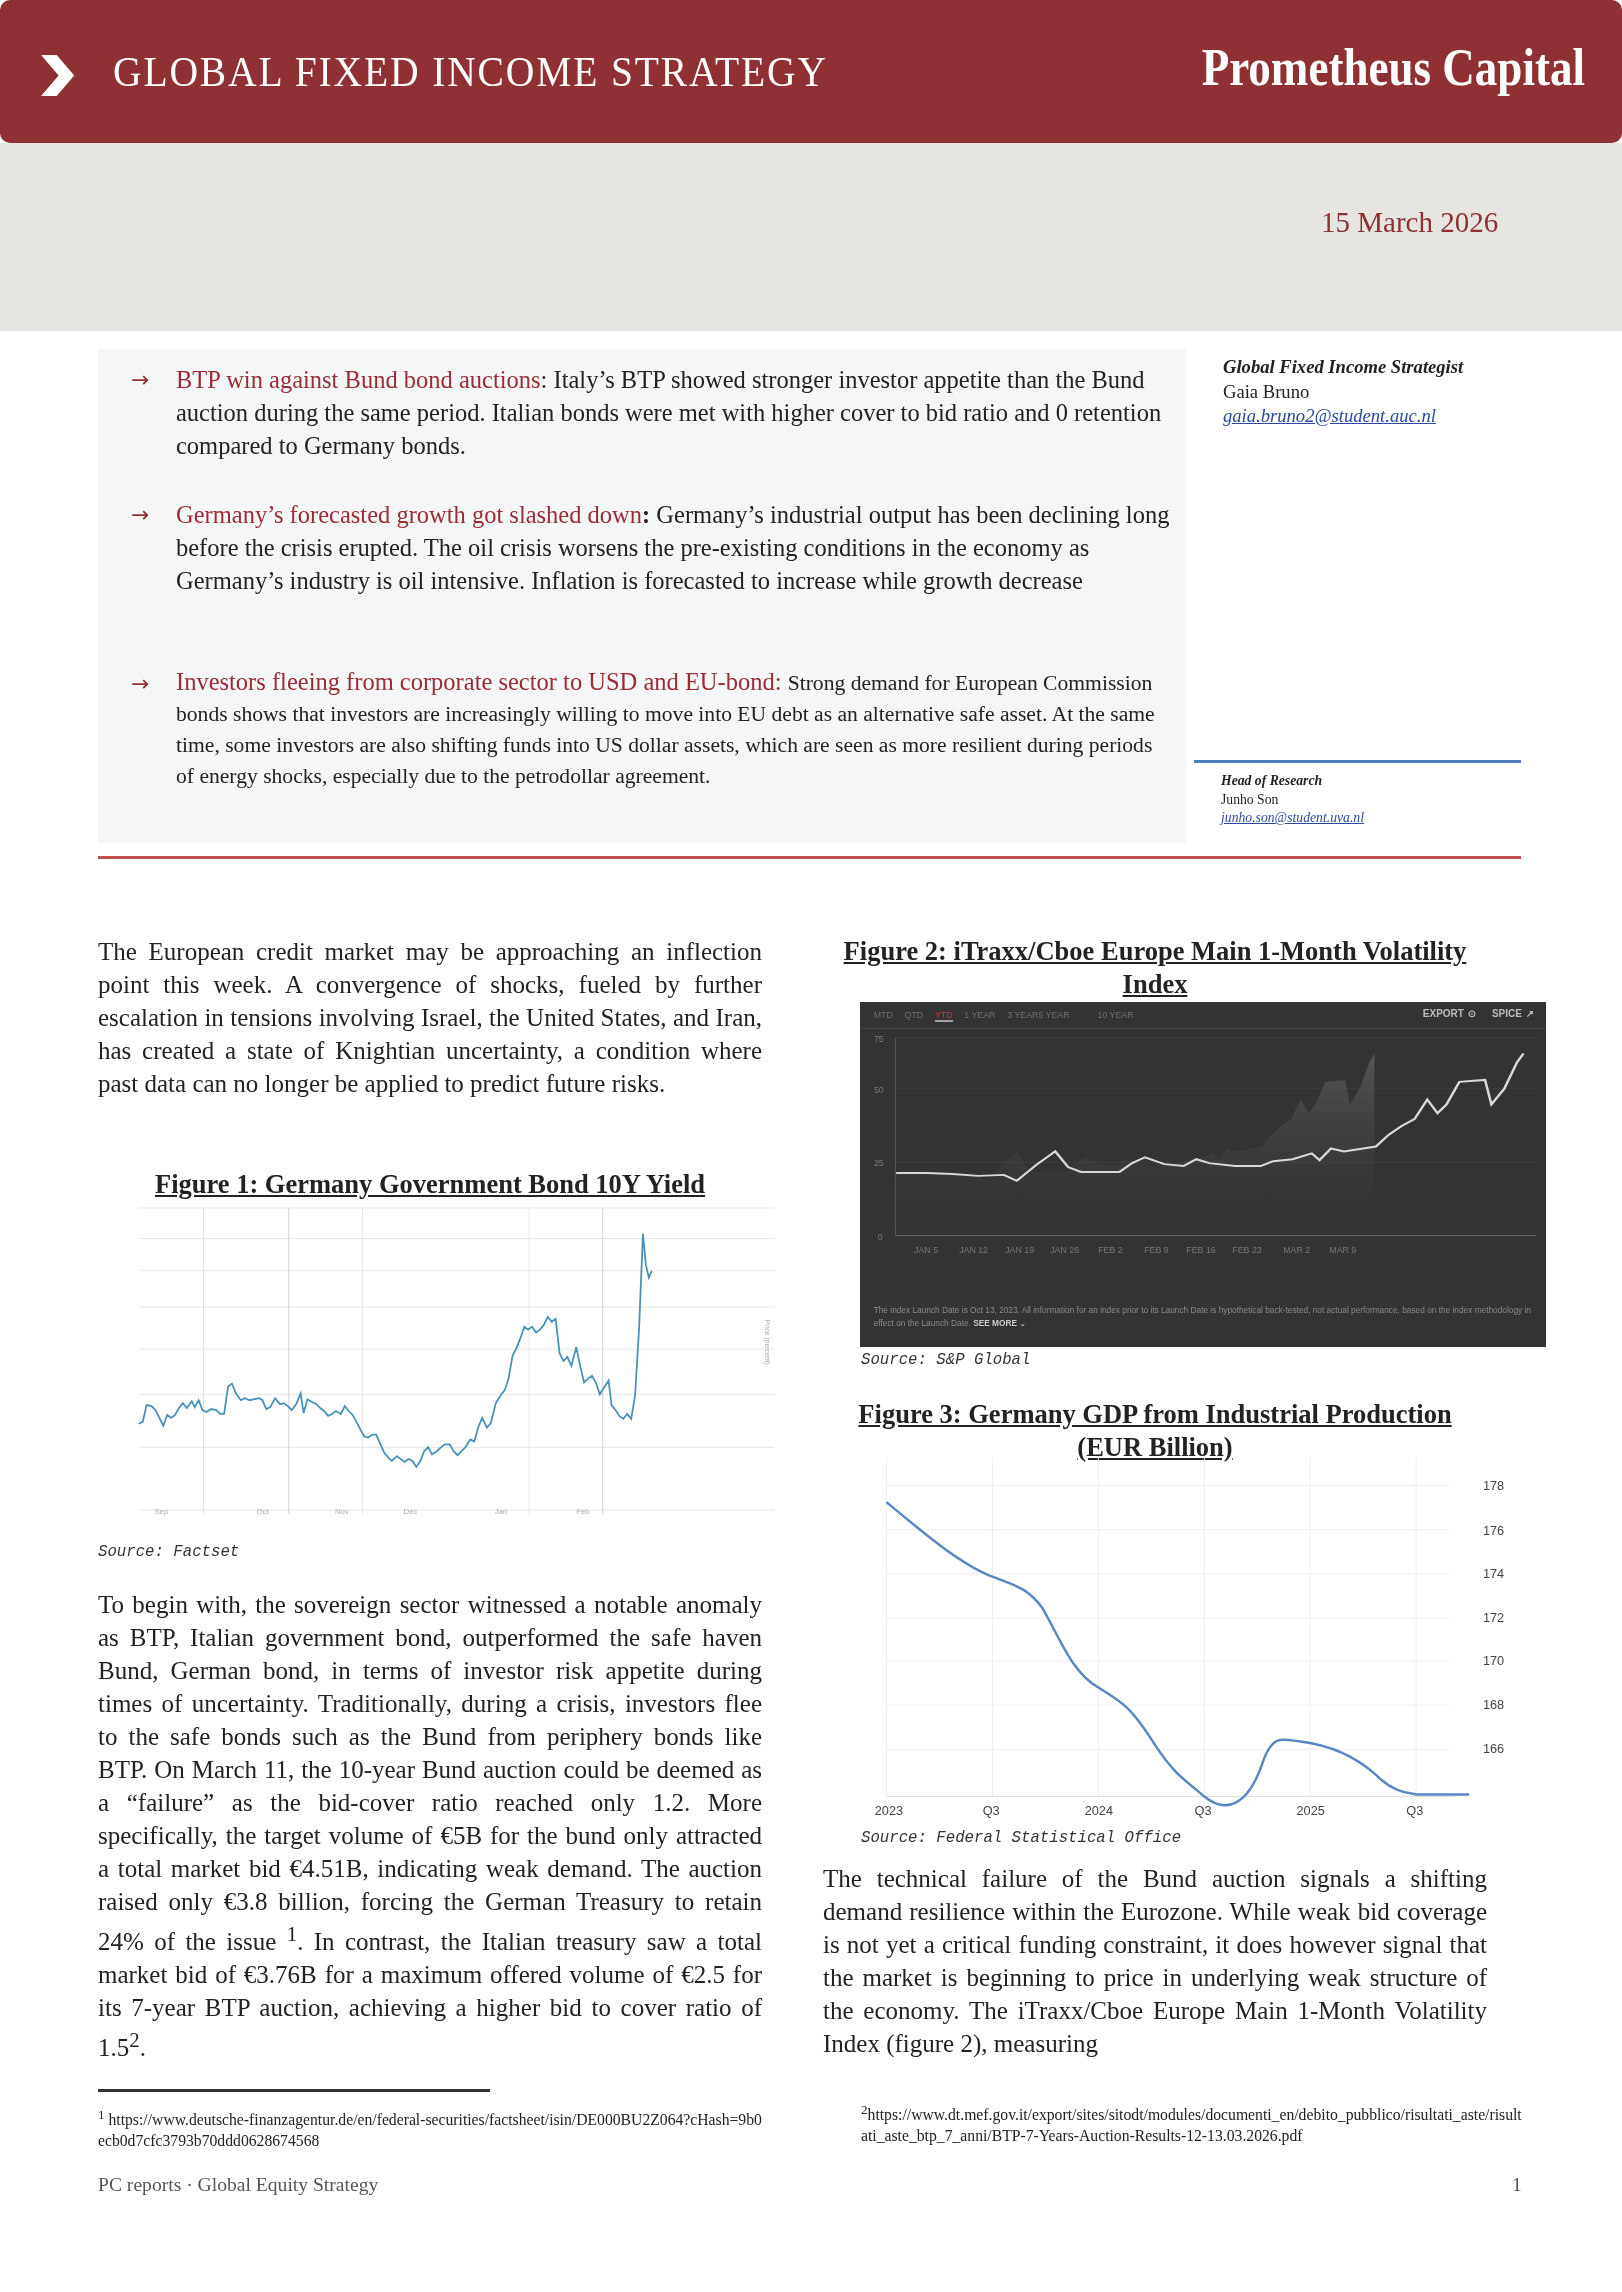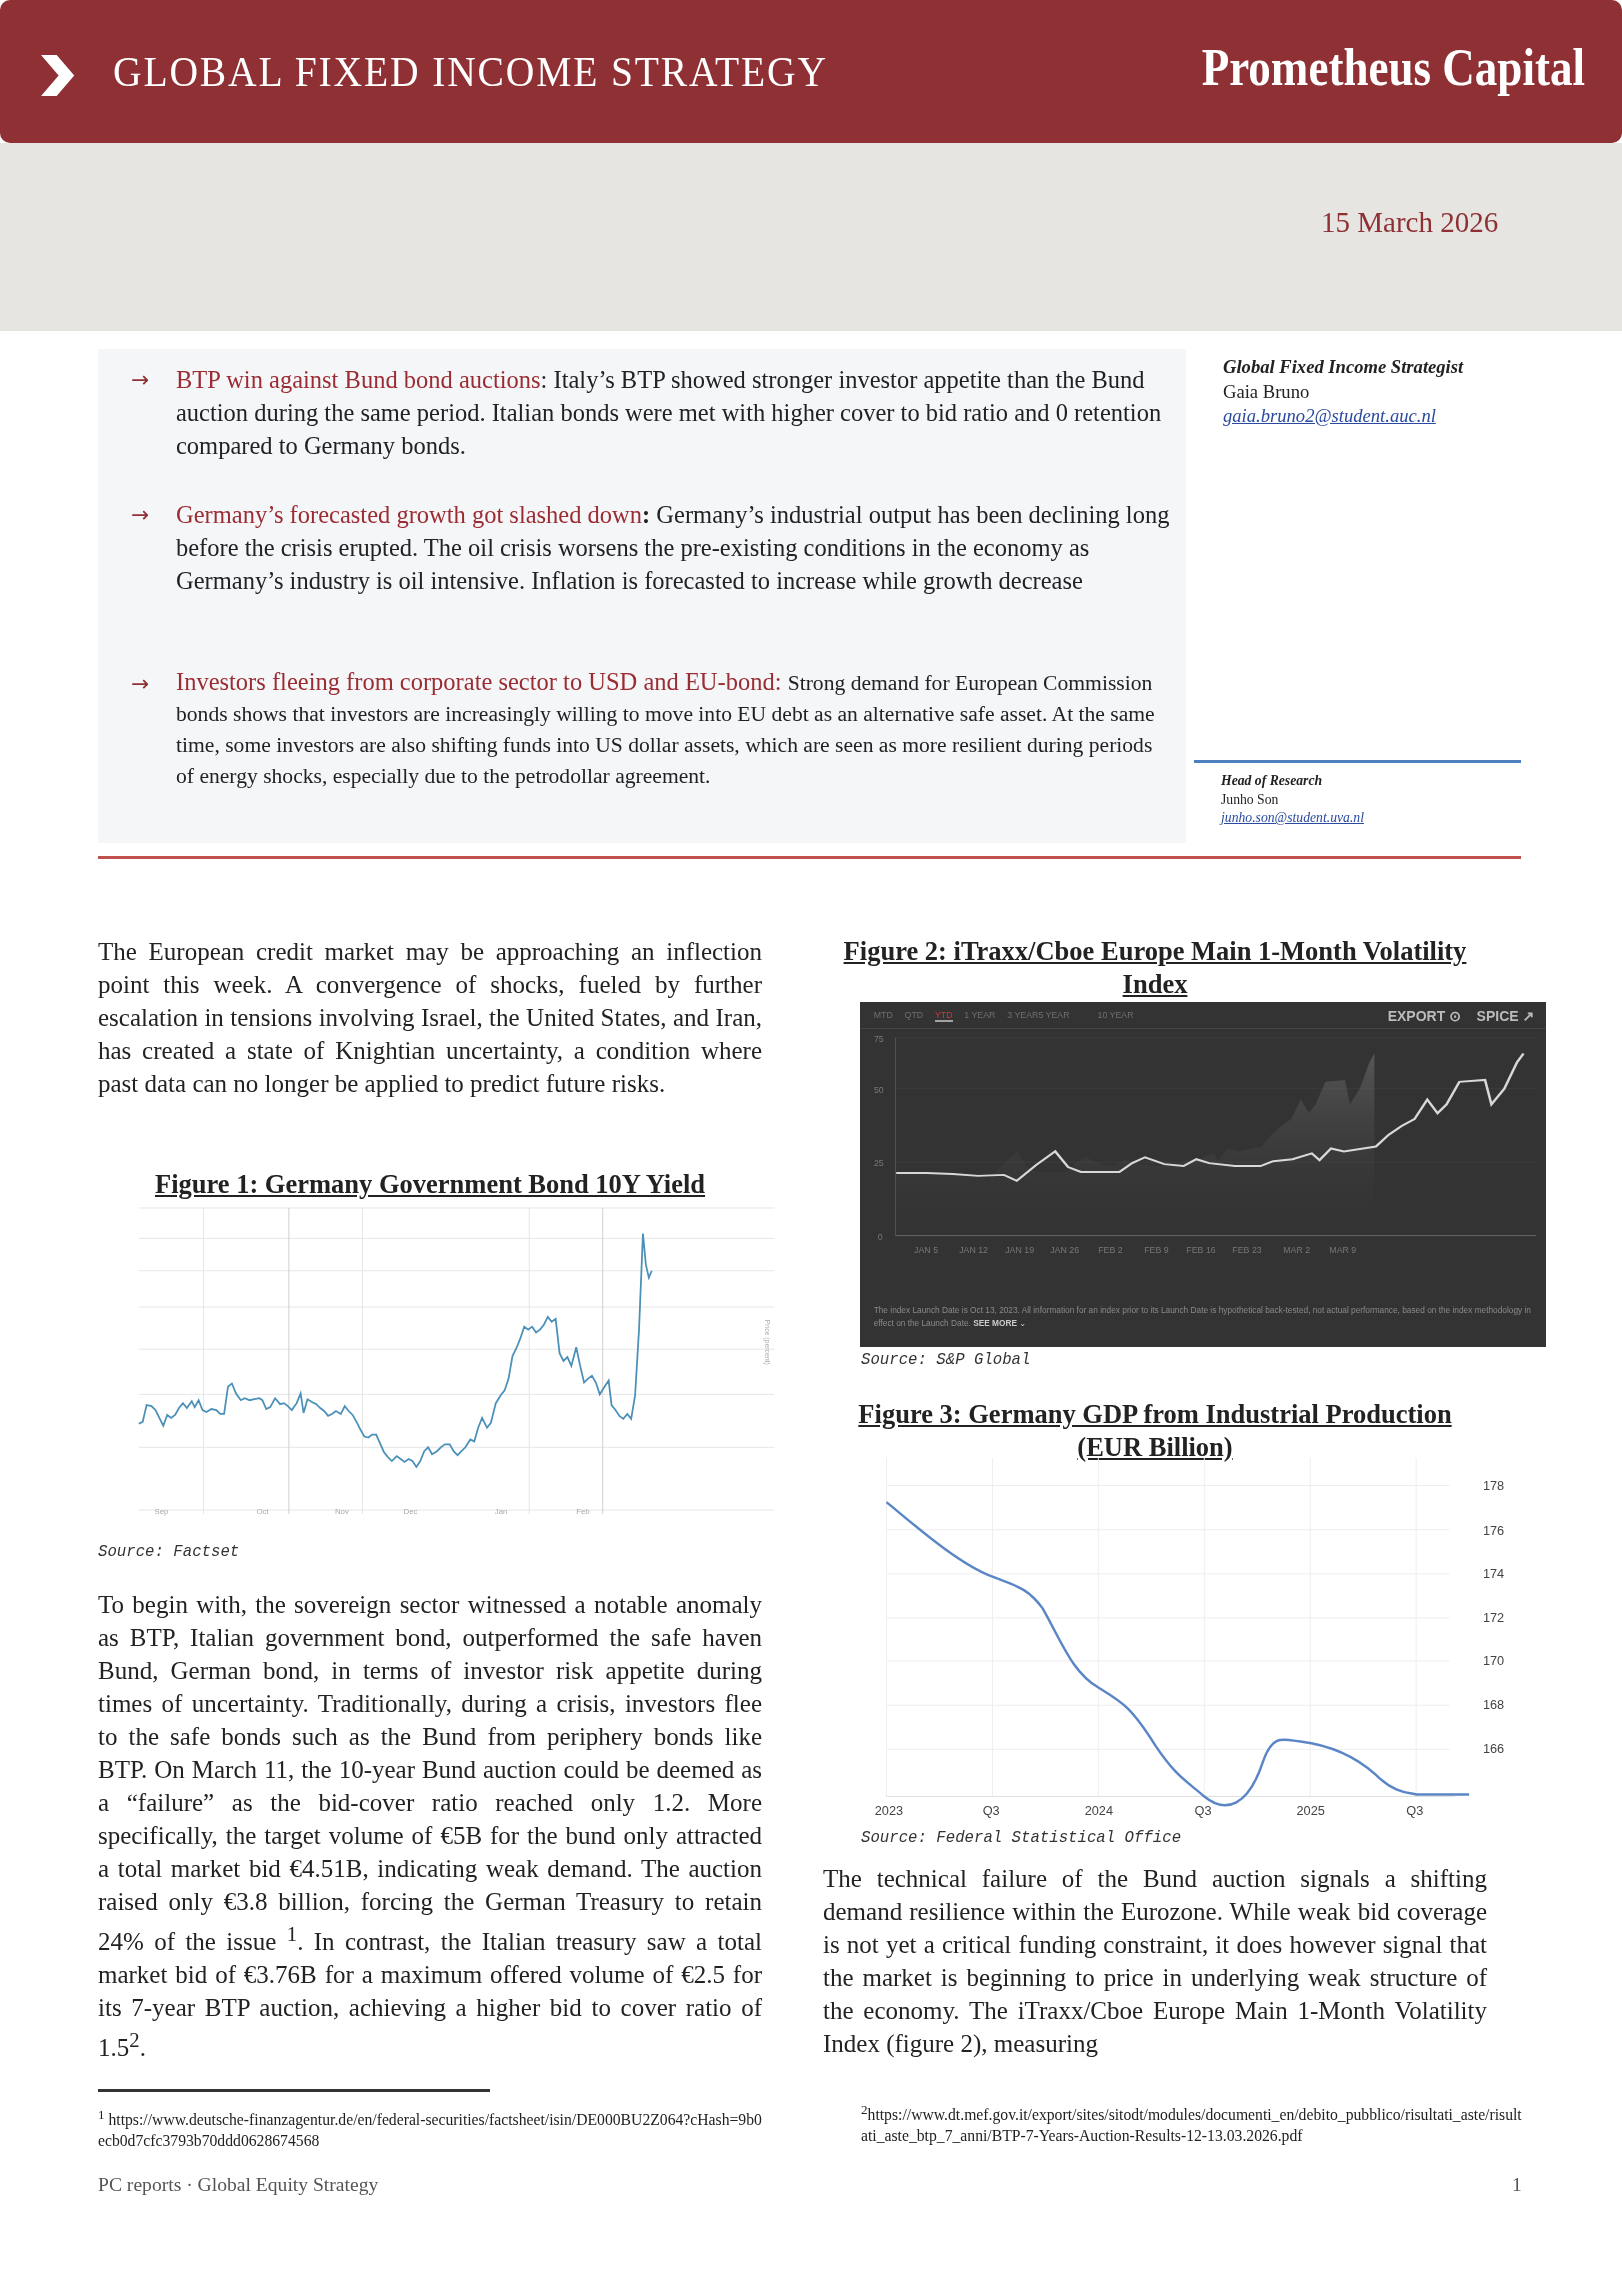--- a/index.html
+++ b/index.html
@@ -128,21 +128,21 @@
 <div class="abs source" style="left:98px; top:1543px;">Source: Factset</div>
 
 <p class="abs para col-left" style="top:1588px;"><span>To begin with, the sovereign sector witnessed a notable anomaly as BTP, Italian government bond, outperformed the safe haven Bund, German bond, in terms of investor risk appetite during times of uncertainty. Traditionally, during a crisis, investors flee to the safe bonds such as the Bund from periphery bonds like BTP. On March 11, the 10-year Bund auction could be deemed as a “failure” as the bid-cover ratio reached only 1.2. More specifically, the target volume of €5B for the bund only attracted a total market bid €4.51B, indicating weak demand. The auction raised only €3.8 billion, forcing the German Treasury to retain 24% of the issue </span><sup>1</sup><span>. In contrast, the Italian treasury saw a total market bid of €3.76B for a maximum offered volume of €2.5 for its 7-year BTP auction, achieving a higher bid to cover ratio of 1.5</span><sup>2</sup><span>.</span></p>
 
 <div class="abs col-right figtitle" style="top:935px;">Figure 2: iTraxx/Cboe Europe Main 1-Month Volatility Index</div>
 
 <div class="abs chart dark" style="left:860px; top:1002px; width:686px; height:345px;">
   <div class="abs" style="left:13.7px; top:7.8px; font-family:'Liberation Sans',sans-serif; font-size:8.8px; color:#6f6f6f;">
     <span style="margin-right:11.8px;">MTD</span><span style="margin-right:11.8px;">QTD</span><span style="margin-right:11.8px; color:#d33; border-bottom:2px solid #a3a3a3;">YTD</span><span style="margin-right:11.8px;">1 YEAR</span><span style="margin-right:0;">3 YEAR</span><span style="margin-right:28px;">5 YEAR</span><span>10 YEAR</span>
   </div>
-  <div class="abs" style="right:11.8px; top:5.9px; font-family:'Liberation Sans',sans-serif; font-size:14px; font-weight:bold; color:#bbb;">
+  <div class="abs" style="right:11.8px; top:5.9px; font-family:'Liberation Sans',sans-serif; font-size:10px; font-weight:bold; color:#bbb;">
     <span>EXPORT</span><span style="margin:0 15.7px 0 3.9px;">⊙</span><span>SPICE</span><span style="margin-left:3.9px;">↗</span>
   </div>
   <div class="abs" style="left:0; top:25.5px; width:686px; height:1px; background:#444;"></div>
   <svg class="abs" style="left:0; top:25.5px;" width="686" height="284" viewBox="0 0 700 290">
     <defs>
       <linearGradient id="g2" x1="0" y1="0" x2="0" y2="1">
         <stop offset="0" stop-color="#666" stop-opacity="0.7"></stop>
           <stop offset="1" stop-color="#333" stop-opacity="0"></stop>
       </linearGradient>
     </defs>

